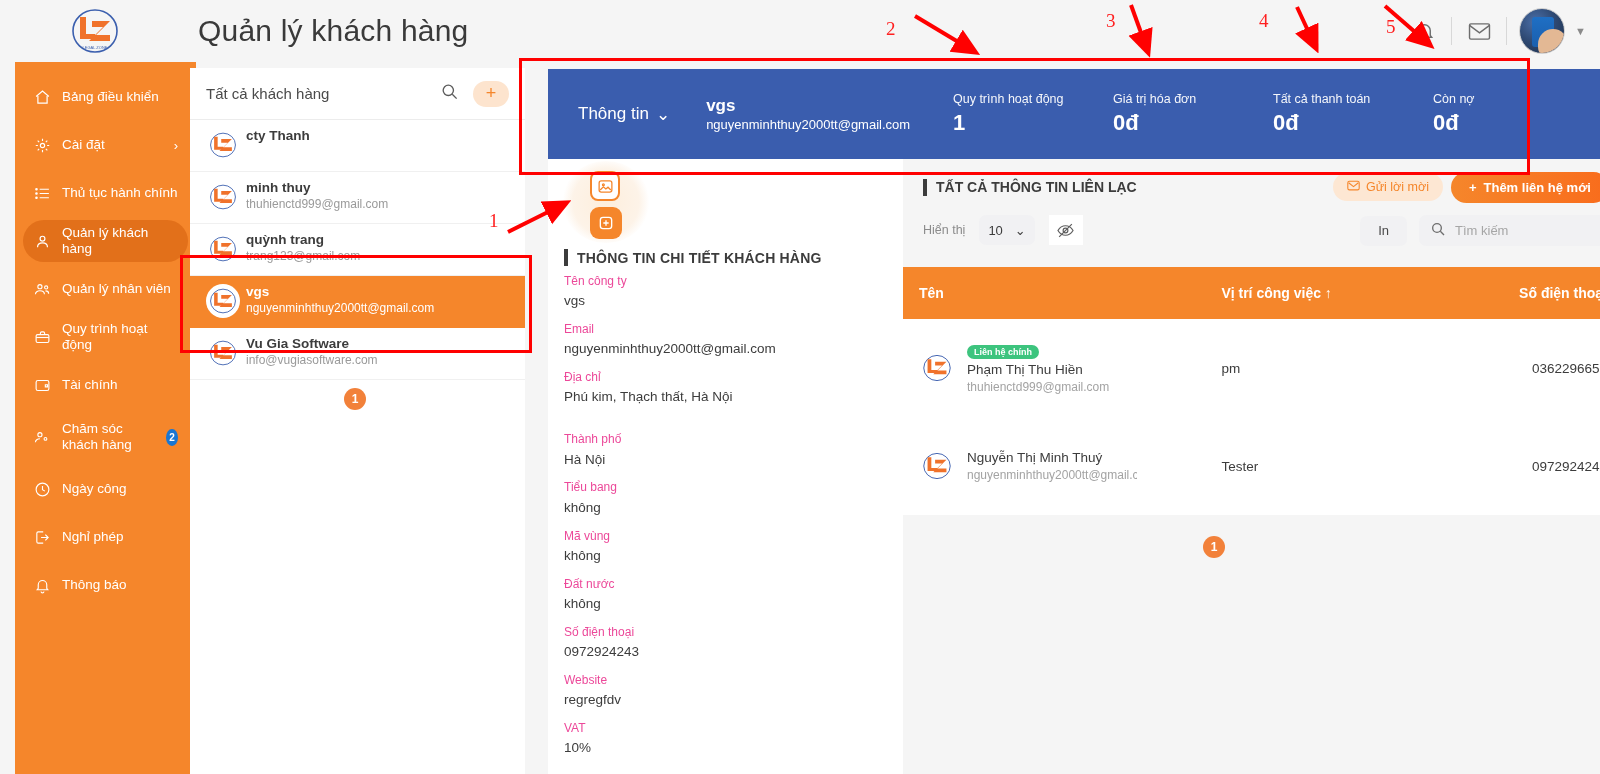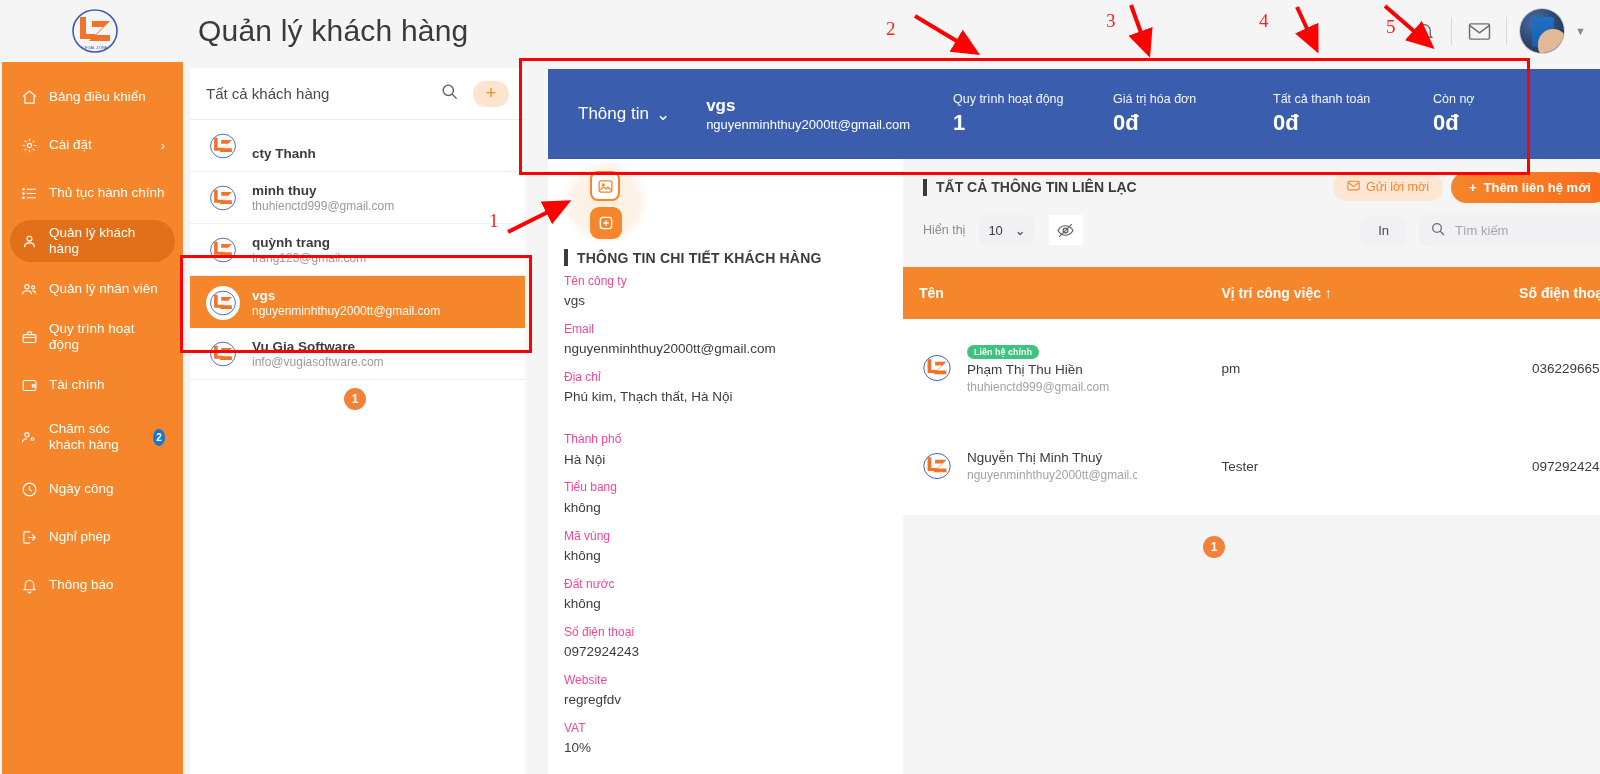--- a/index.html
+++ b/index.html
@@ -36,21 +36,21 @@
     background:linear-gradient(#1f6fc4,#1b5fae);
   }
   .avatar .hand {
     position:absolute; right:-4px; bottom:-6px; width:30px; height:30px; border-radius:50% 50% 40% 40%;
     background:#e3b894;
   }
   .caret-down { margin-left:10px; color:#8a8a8a; font-size:11px; }
 
   
   #sidebar {
-    position:absolute; left:2px; top:62px; width:181px; height:712px;
+    position:absolute; left:15px; top:62px; width:181px; height:712px;
     background:#F5862B; padding-top:14px;
   }
   .nav-item {
     display:flex; align-items:center; gap:11px;
     height:42px; margin:0 8px 6px 8px; padding:0 10px;
     border-radius:21px; color:#ffffff; font-size:13.5px; cursor:pointer;
     position:relative;
   }
   .nav-item.two-line { height:50px; }
   .nav-item.active { background:#E2701A; }
@@ -72,21 +72,21 @@
     height:52px; display:flex; align-items:center; padding:0 16px;
     border-bottom:1px solid #ececec;
   }
   .cl-head-title { font-size:15px; color:#4a4a4a;text-align:center; }
   .cl-head-actions { margin-left:auto; display:flex; align-items:center; gap:14px; }
   .icon-btn-plus {
     width:36px; height:26px; border-radius:13px; background:#FDE4CE;
     display:flex; align-items:center; justify-content:center; color:#F5862B; font-size:18px;
   }
   .cl-row {
-    display:flex; align-items:flex-end; gap:12px; padding:8px 16px; height:52px;
+    display:flex; align-items:flex-start; gap:6px; padding:8px 16px; height:52px;
     border-bottom:1px solid #f0f0f0; cursor:pointer;
   }
   .cl-row.selected { background:#F5862B; border-bottom:none; }
   .cl-row.selected .cl-name, .cl-row.selected .cl-mail { color:#fff; }
   .cl-name { font-size:13.5px; font-weight:bold; color:#3c3c3c; line-height:1.25; }
   .cl-mail { font-size:12px; color:#9a9a9a; line-height:1.3; }
   .cl-av {
     width:34px; height:34px; border-radius:50%; flex:0 0 34px; background:#fff;
     display:flex; align-items:center; justify-content:center; overflow:hidden;
   }

